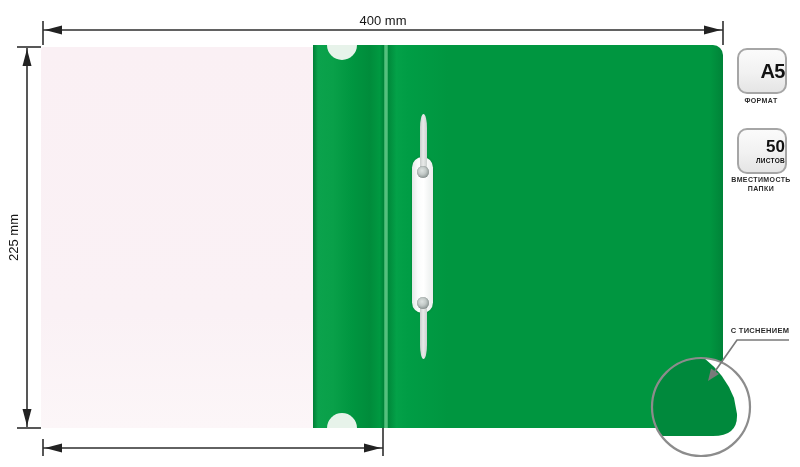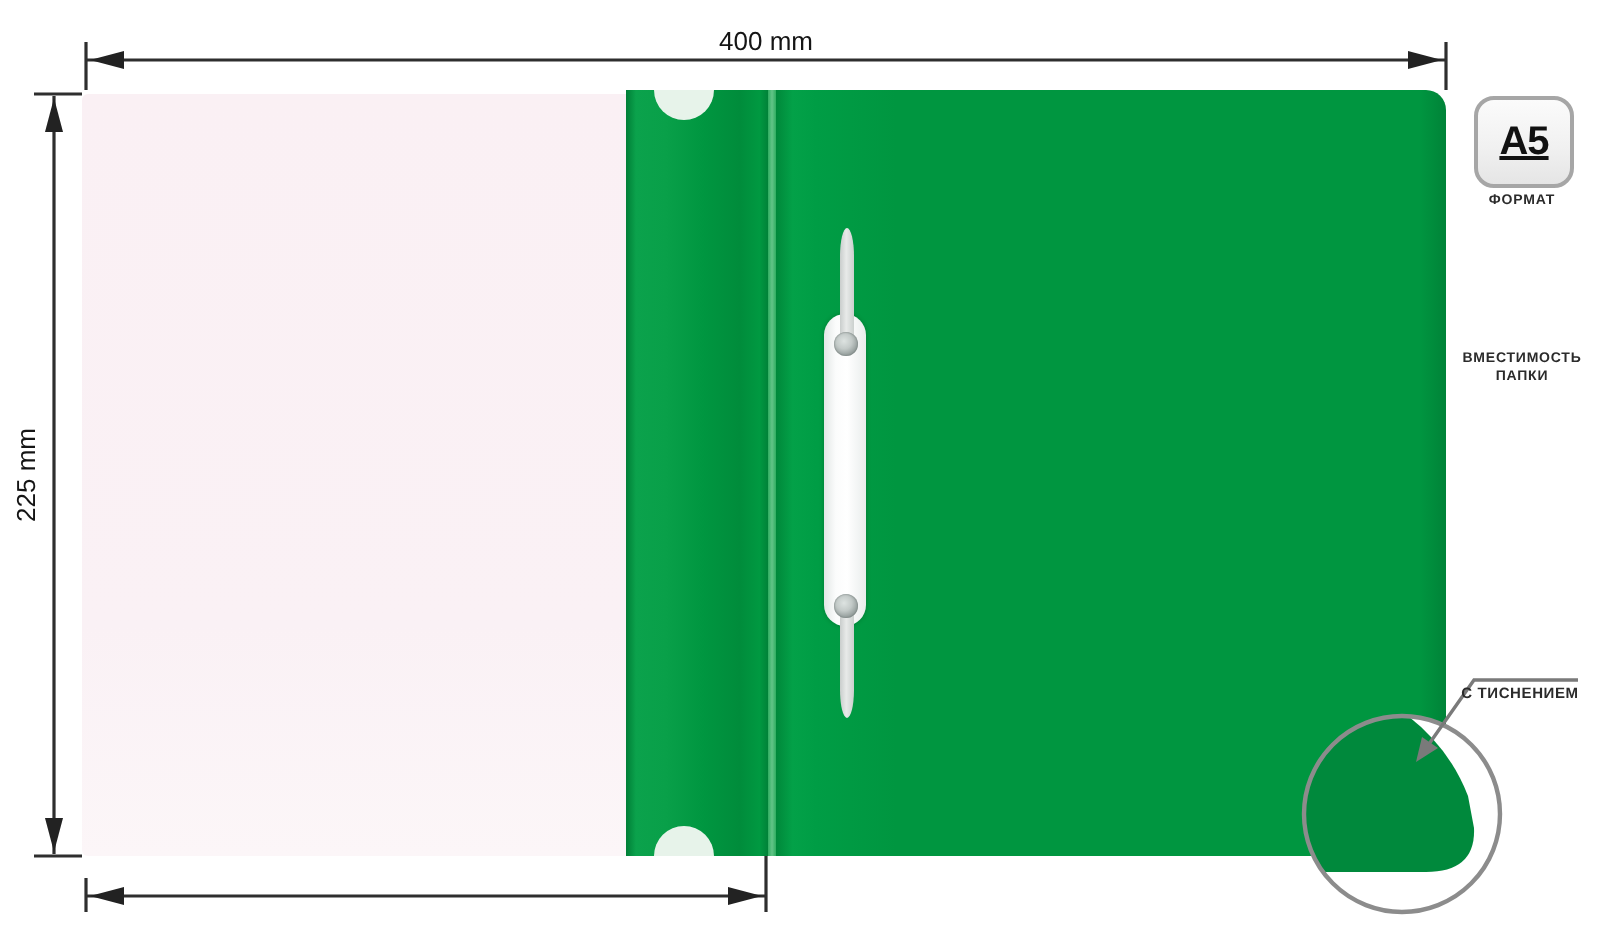--- a/index.html
+++ b/index.html
@@ -55,40 +55,39 @@
   }
   .dim-width{left:333px;top:13px;width:100px;}
   .dim-height{left:-17px;top:230px;width:60px;transform:rotate(-90deg);}
   .dim-cover{left:163px;top:431px;width:100px;}
 
   
   .badge{
     position:absolute;left:737px;width:46px;height:42px;
     border:2px solid #a6a6a6;border-radius:10px;
     background:linear-gradient(180deg,#fbfbfb 0%,#f1f1f1 55%,#e5e5e5 100%);
-    display:flex;flex-direction:column;align-items:center;justify-content:center;
+    display:flex;flex-direction:column;align-items:flex-end;justify-content:center;
     color:#111;
-    text-decoration:underline;
   }
   .badge.format{top:48px;}
   .badge.capacity{top:128px;}
   .badge-big{font-size:20px;font-weight:bold;line-height:1;letter-spacing:-0.5px;}
   .badge-mid{font-size:17px;font-weight:bold;line-height:1;}
   .badge-unit{font-size:6.5px;font-weight:bold;letter-spacing:0.3px;margin-top:2px;}
   .badge-caption{
     position:absolute;left:722px;width:78px;text-align:center;
     font-size:7px;font-weight:bold;color:#2b2b2b;letter-spacing:0.4px;line-height:1.3;
   }
   .caption-format{top:96px;}
   .caption-capacity{top:175px;}
 
   
   .callout-label{
     position:absolute;left:724px;top:326px;width:72px;text-align:center;
-    font-size:7.5px;font-weight:bold;color:#2b2b2b;letter-spacing:0.3px;white-space:nowrap;margin-top:16px;
+    font-size:7.5px;font-weight:bold;color:#2b2b2b;letter-spacing:0.3px;white-space:nowrap;
   }
 </style>
 </head>
 <body>
 
 <div class="stage">
 
   <div class="front-cover"></div>
 
   <div class="spine">
@@ -150,17 +149,21 @@
   </svg>
 
   <div class="dim-label dim-width">400 mm</div>
   <div class="dim-label dim-height">225 mm</div>
 
   <div class="badge format">
     <div class="badge-big">A5</div>
   </div>
   <div class="badge-caption caption-format">ФОРМАТ</div>
 
+  <div class="badge capacity">
+    <div class="badge-mid">50</div>
+    <div class="badge-unit">ЛИСТОВ</div>
+  </div>
   <div class="badge-caption caption-capacity">ВМЕСТИМОСТЬ ПАПКИ</div>
 
   <div class="callout-label">С ТИСНЕНИЕМ</div>
 
 </div>
 
 </body></html>

